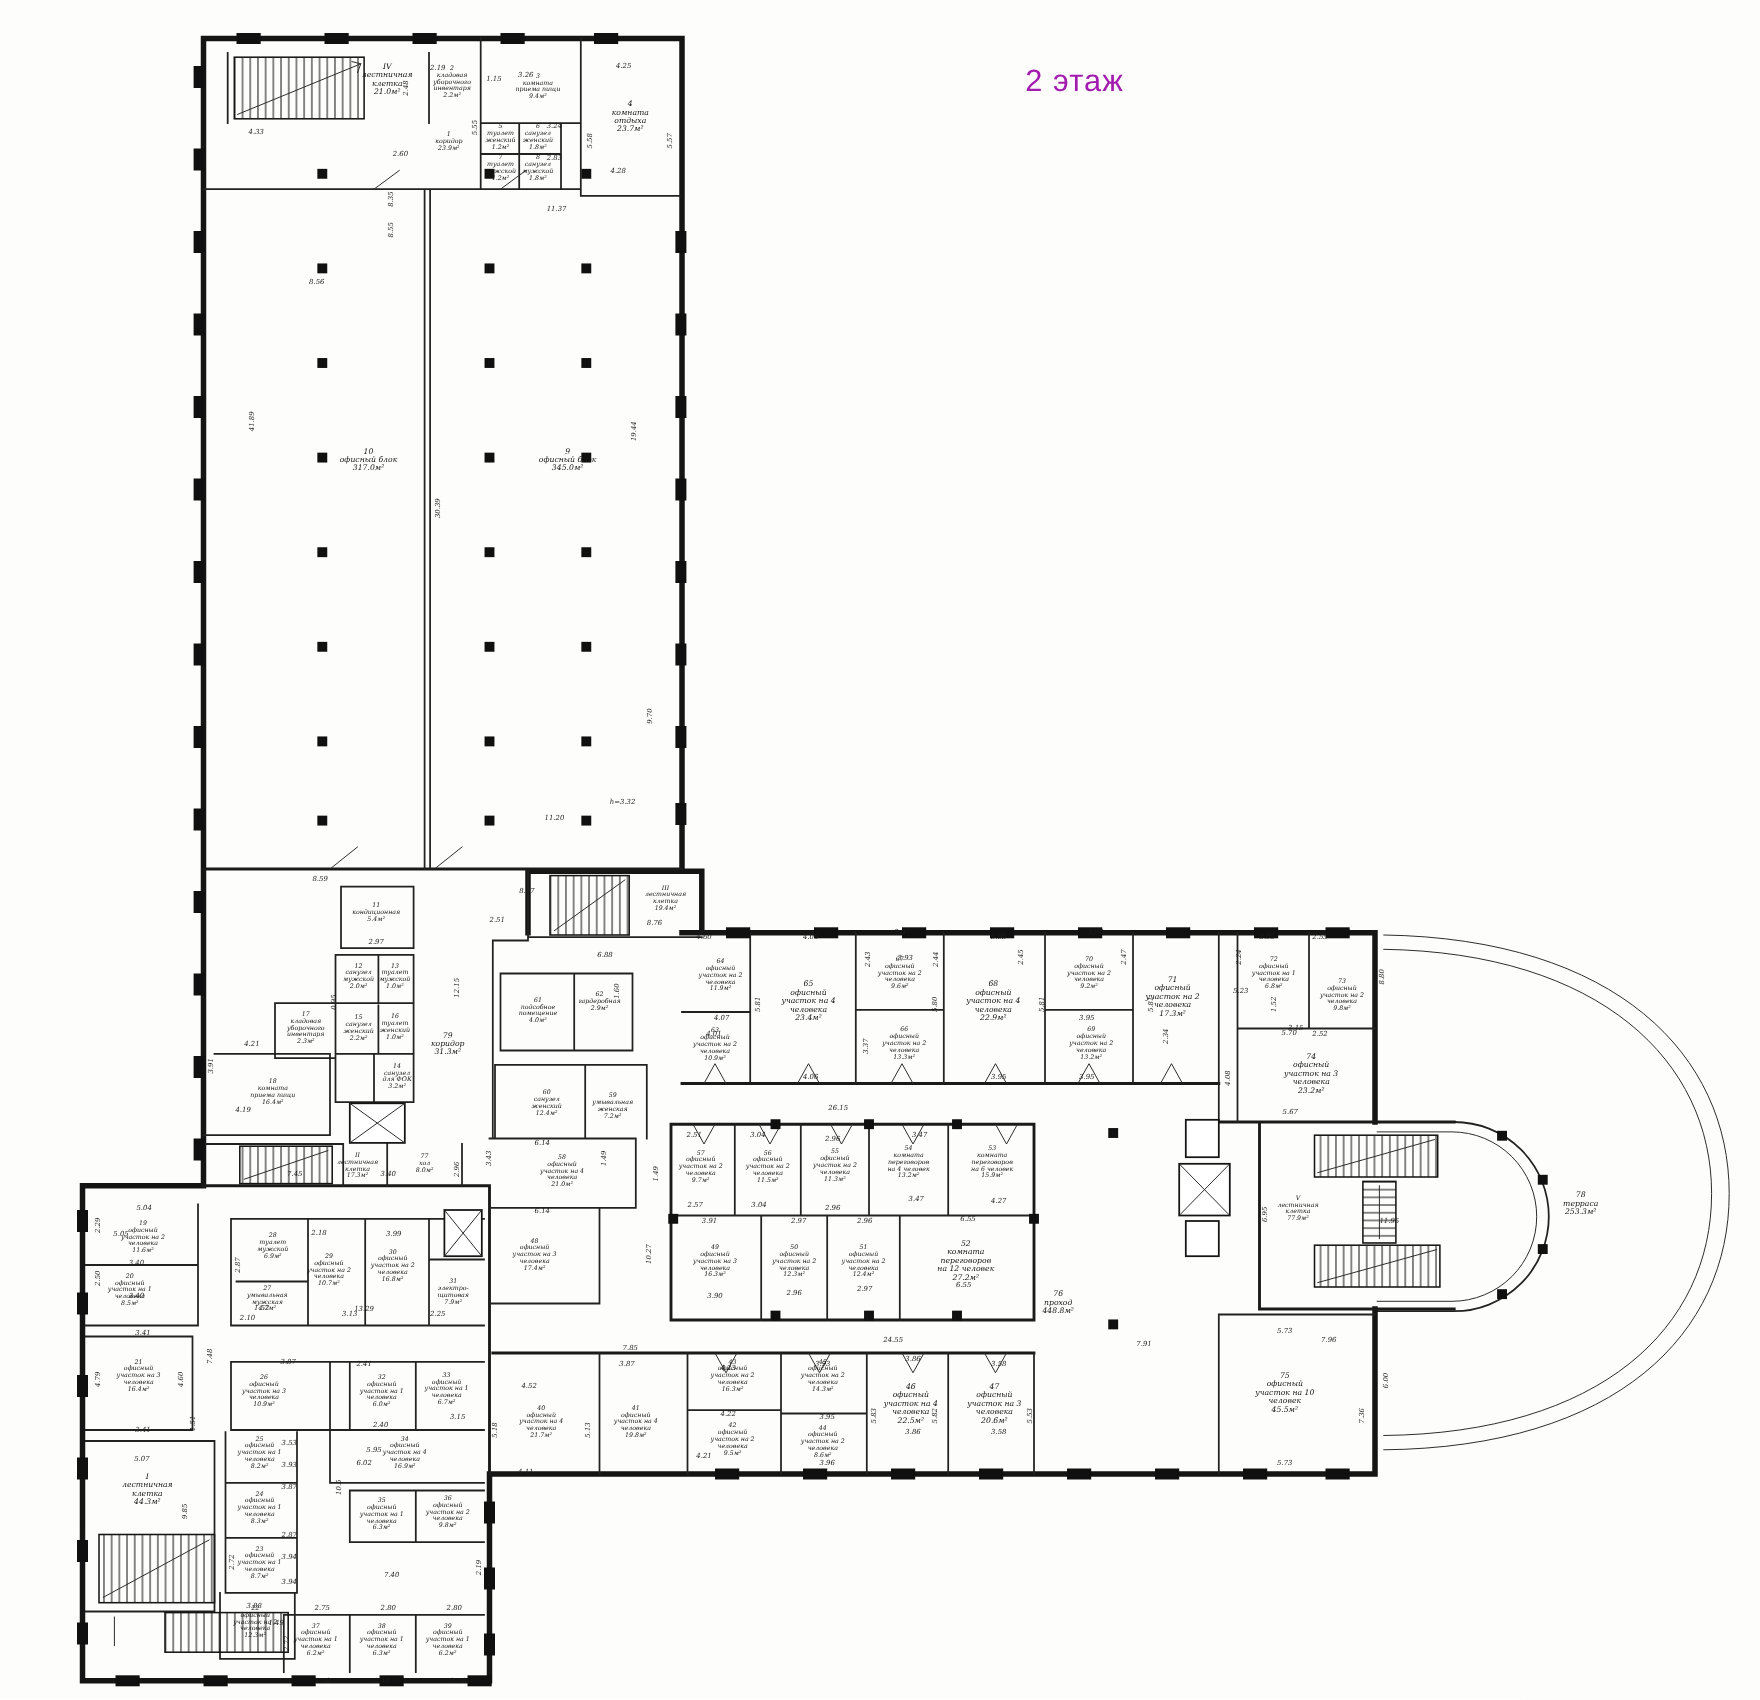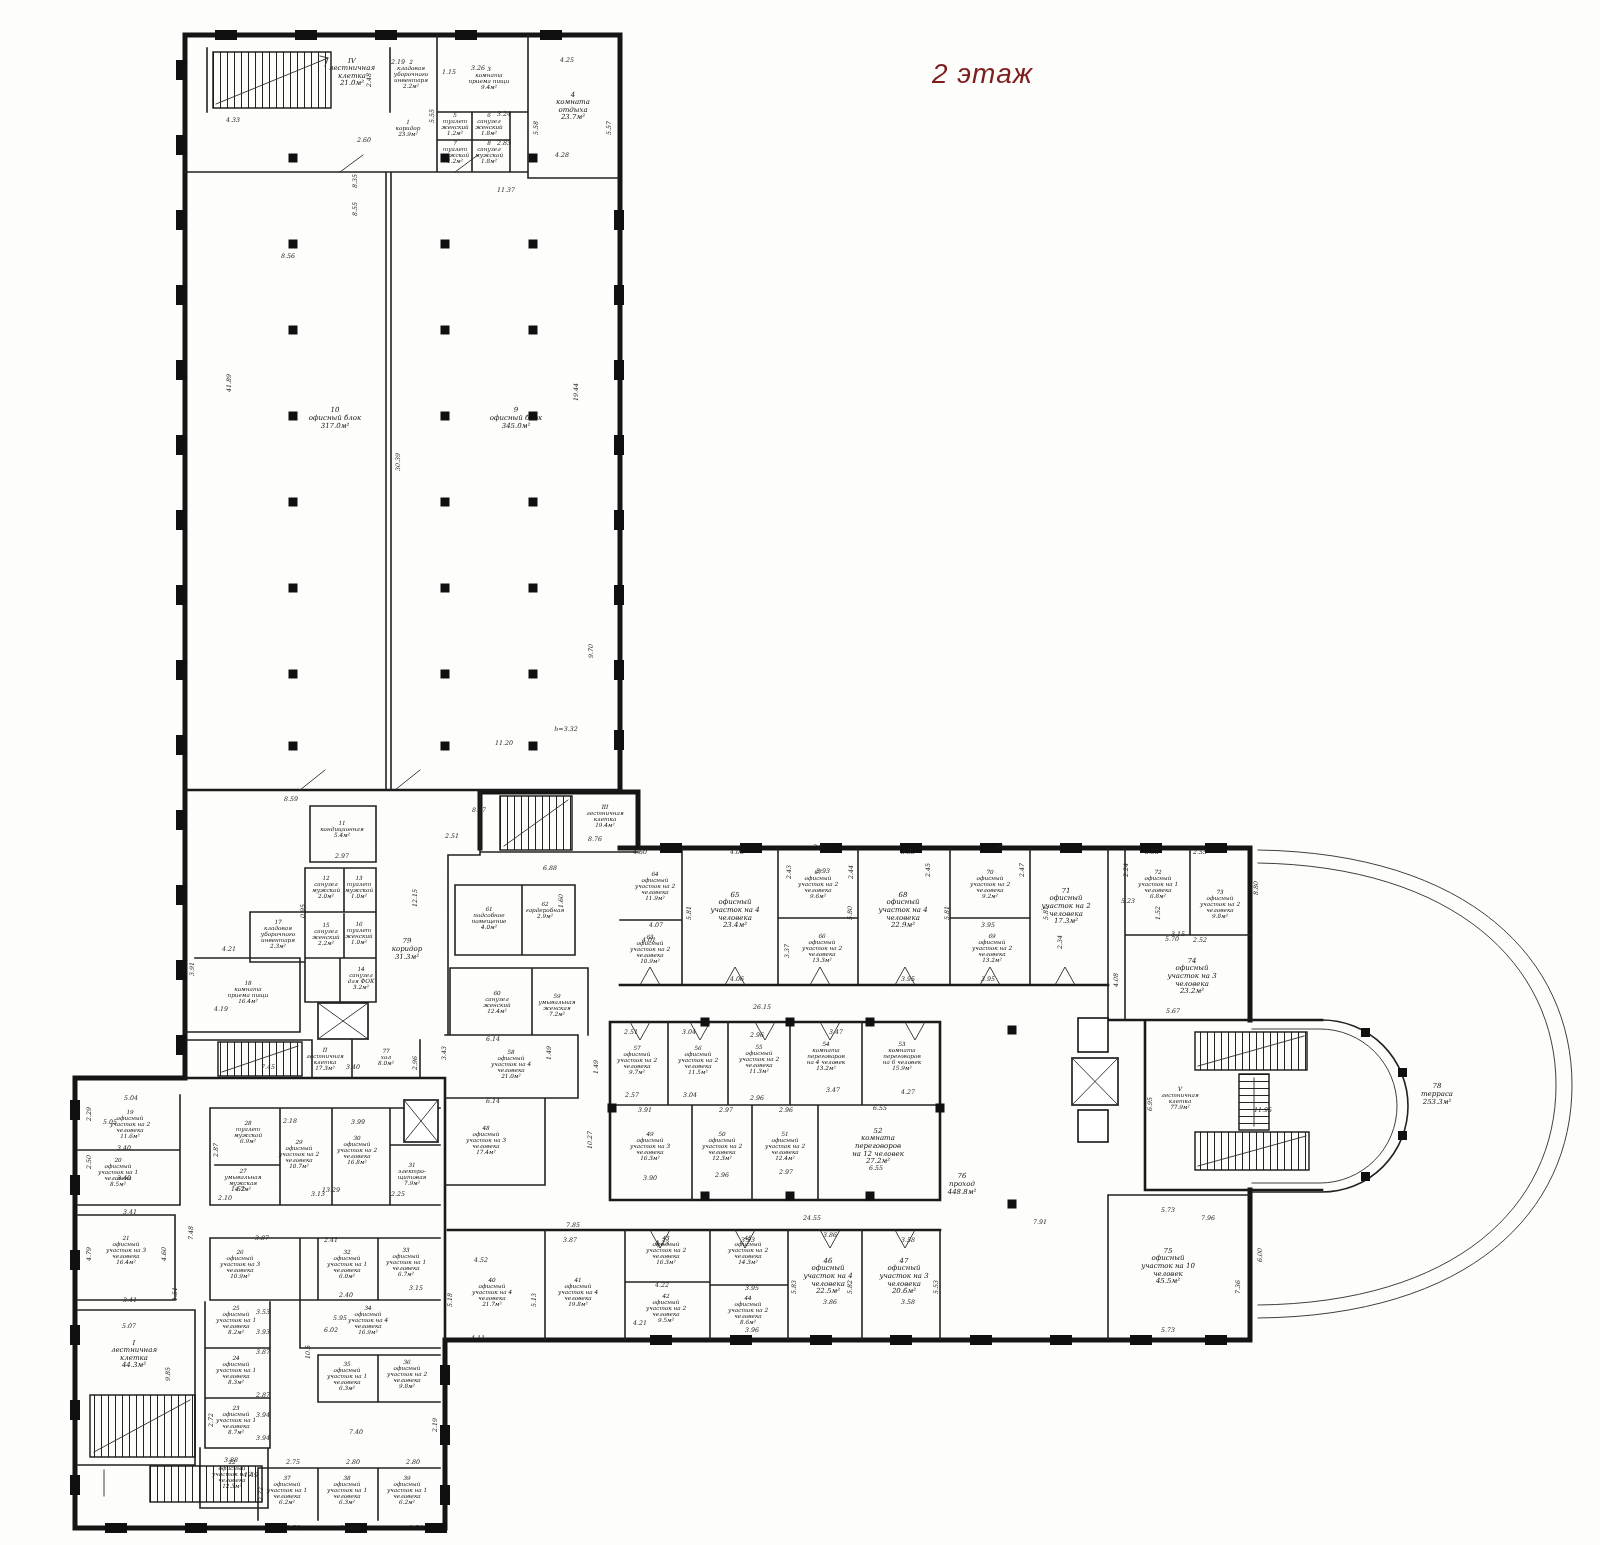--- a/index.html
+++ b/index.html
@@ -12,21 +12,21 @@
   .w1{stroke:#2a2a2a;stroke-width:0.9;fill:none;stroke-linecap:square;}
   .hatchV{fill:url(#hv);stroke:#151515;stroke-width:1.4;}
   .hatchH{fill:url(#hh);stroke:#151515;stroke-width:1.4;}
   .col{fill:#101010;}
   .pil{fill:#101010;}
   .lift{fill:#fff;stroke:#151515;stroke-width:1.6;}
   .room{font-size:7px;font-style:italic;fill:#131313;text-anchor:middle;}
   .room.sm{font-size:5.7px;}
   .dim{font-size:6.3px;font-style:italic;fill:#1c1c1c;text-anchor:middle;}
   .title{position:absolute;font-family:"Liberation Sans", sans-serif;
-         font-size:28px;color:#7f1d1d;letter-spacing:1px;font-style:italic;}
+         font-size:28px;color:#a21caf;letter-spacing:1px;}
 </style>
 </head>
 <body>
 
 <div class="page">
   <div class="title" style="left:932px;top:58px;">2 этаж</div>
 
   <svg id="plan" width="1600" height="1545" viewBox="0 0 1600 1545">
     <defs>
       <pattern id="hv" patternUnits="userSpaceOnUse" width="7" height="7">

